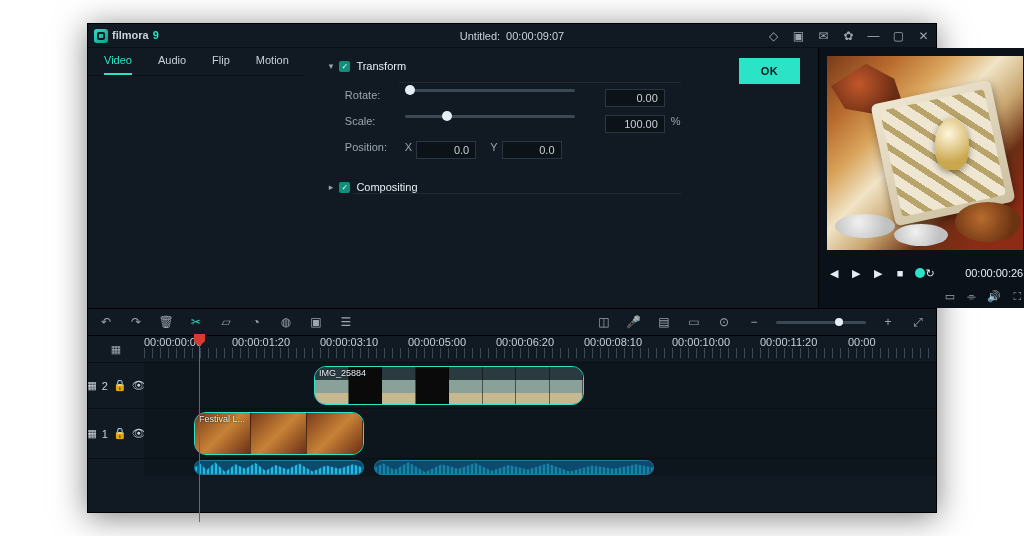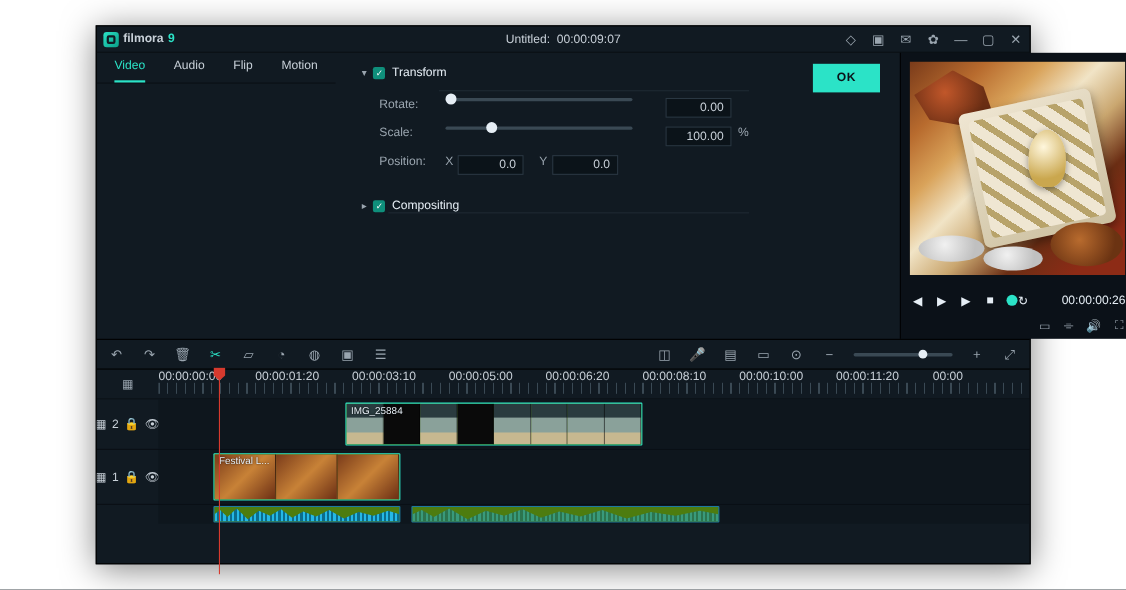--- a/index.html
+++ b/index.html
@@ -75,21 +75,21 @@
 .rlabels span{flex:1;white-space:nowrap}
 .rticks{height:10px;background:repeating-linear-gradient(90deg,#3a4954 0 1px,transparent 1px 8px)}
 .playhead{position:absolute;top:0;bottom:-160px;width:1px;background:#d73a2e;left:55px;z-index:5}
 .playhead::before{content:"";position:absolute;top:-2px;left:-5px;width:11px;height:12px;background:#d73a2e;clip-path:polygon(0 0,100% 0,100% 60%,50% 100%,0 60%)}
 
 .tracks{flex:1;overflow:hidden;position:relative}
 .track{display:flex;height:46px;border-top:1px solid #0a0f14}
 .track.audio-sub{height:18px}
 .track .thead{width:56px;display:flex;align-items:center;justify-content:center;gap:5px;color:#7c8893}
 .lane{flex:1;position:relative;background:#0e161d}
-.clip{position:absolute;top:3px;bottom:3px;background:#4d7c0f;border:1px solid #2be3c7;border-radius:1px;overflow:hidden}
+.clip{position:absolute;top:3px;bottom:3px;background:#0c4a6e;border:1px solid #2be3c7;border-radius:12px;overflow:hidden}
 .clip .label{position:absolute;top:1px;left:4px;font-size:9px;color:#e6eef5;z-index:2;text-shadow:0 0 2px #000}
 .clip .thumbs{position:absolute;inset:0;display:flex}
 .clip .thumbs div{flex:1;border-right:1px solid rgba(0,0,0,.5)}
 .cook{background:linear-gradient(135deg,#7a3b1a,#c88237 50%,#6b2e14)}
 .room{background:linear-gradient(180deg,#2a3b3f 0 35%,#8aa19a 35% 70%,#c7b890 70%)}
 .blk{background:#0a0a0a}
 .wave{position:absolute;inset:0;background:repeating-linear-gradient(90deg,#25b8e6 0 2px,#0b6d8d 2px 4px);clip-path:polygon(0 50%,3% 20%,7% 70%,12% 10%,18% 85%,24% 25%,30% 60%,36% 15%,42% 75%,48% 30%,55% 65%,62% 20%,70% 80%,78% 35%,86% 60%,94% 25%,100% 50%,100% 100%,0 100%)}
 .hr-sep{height:1px;background:#1e2a33;margin:0 16px 0 70px}
 </style>
 </head>

